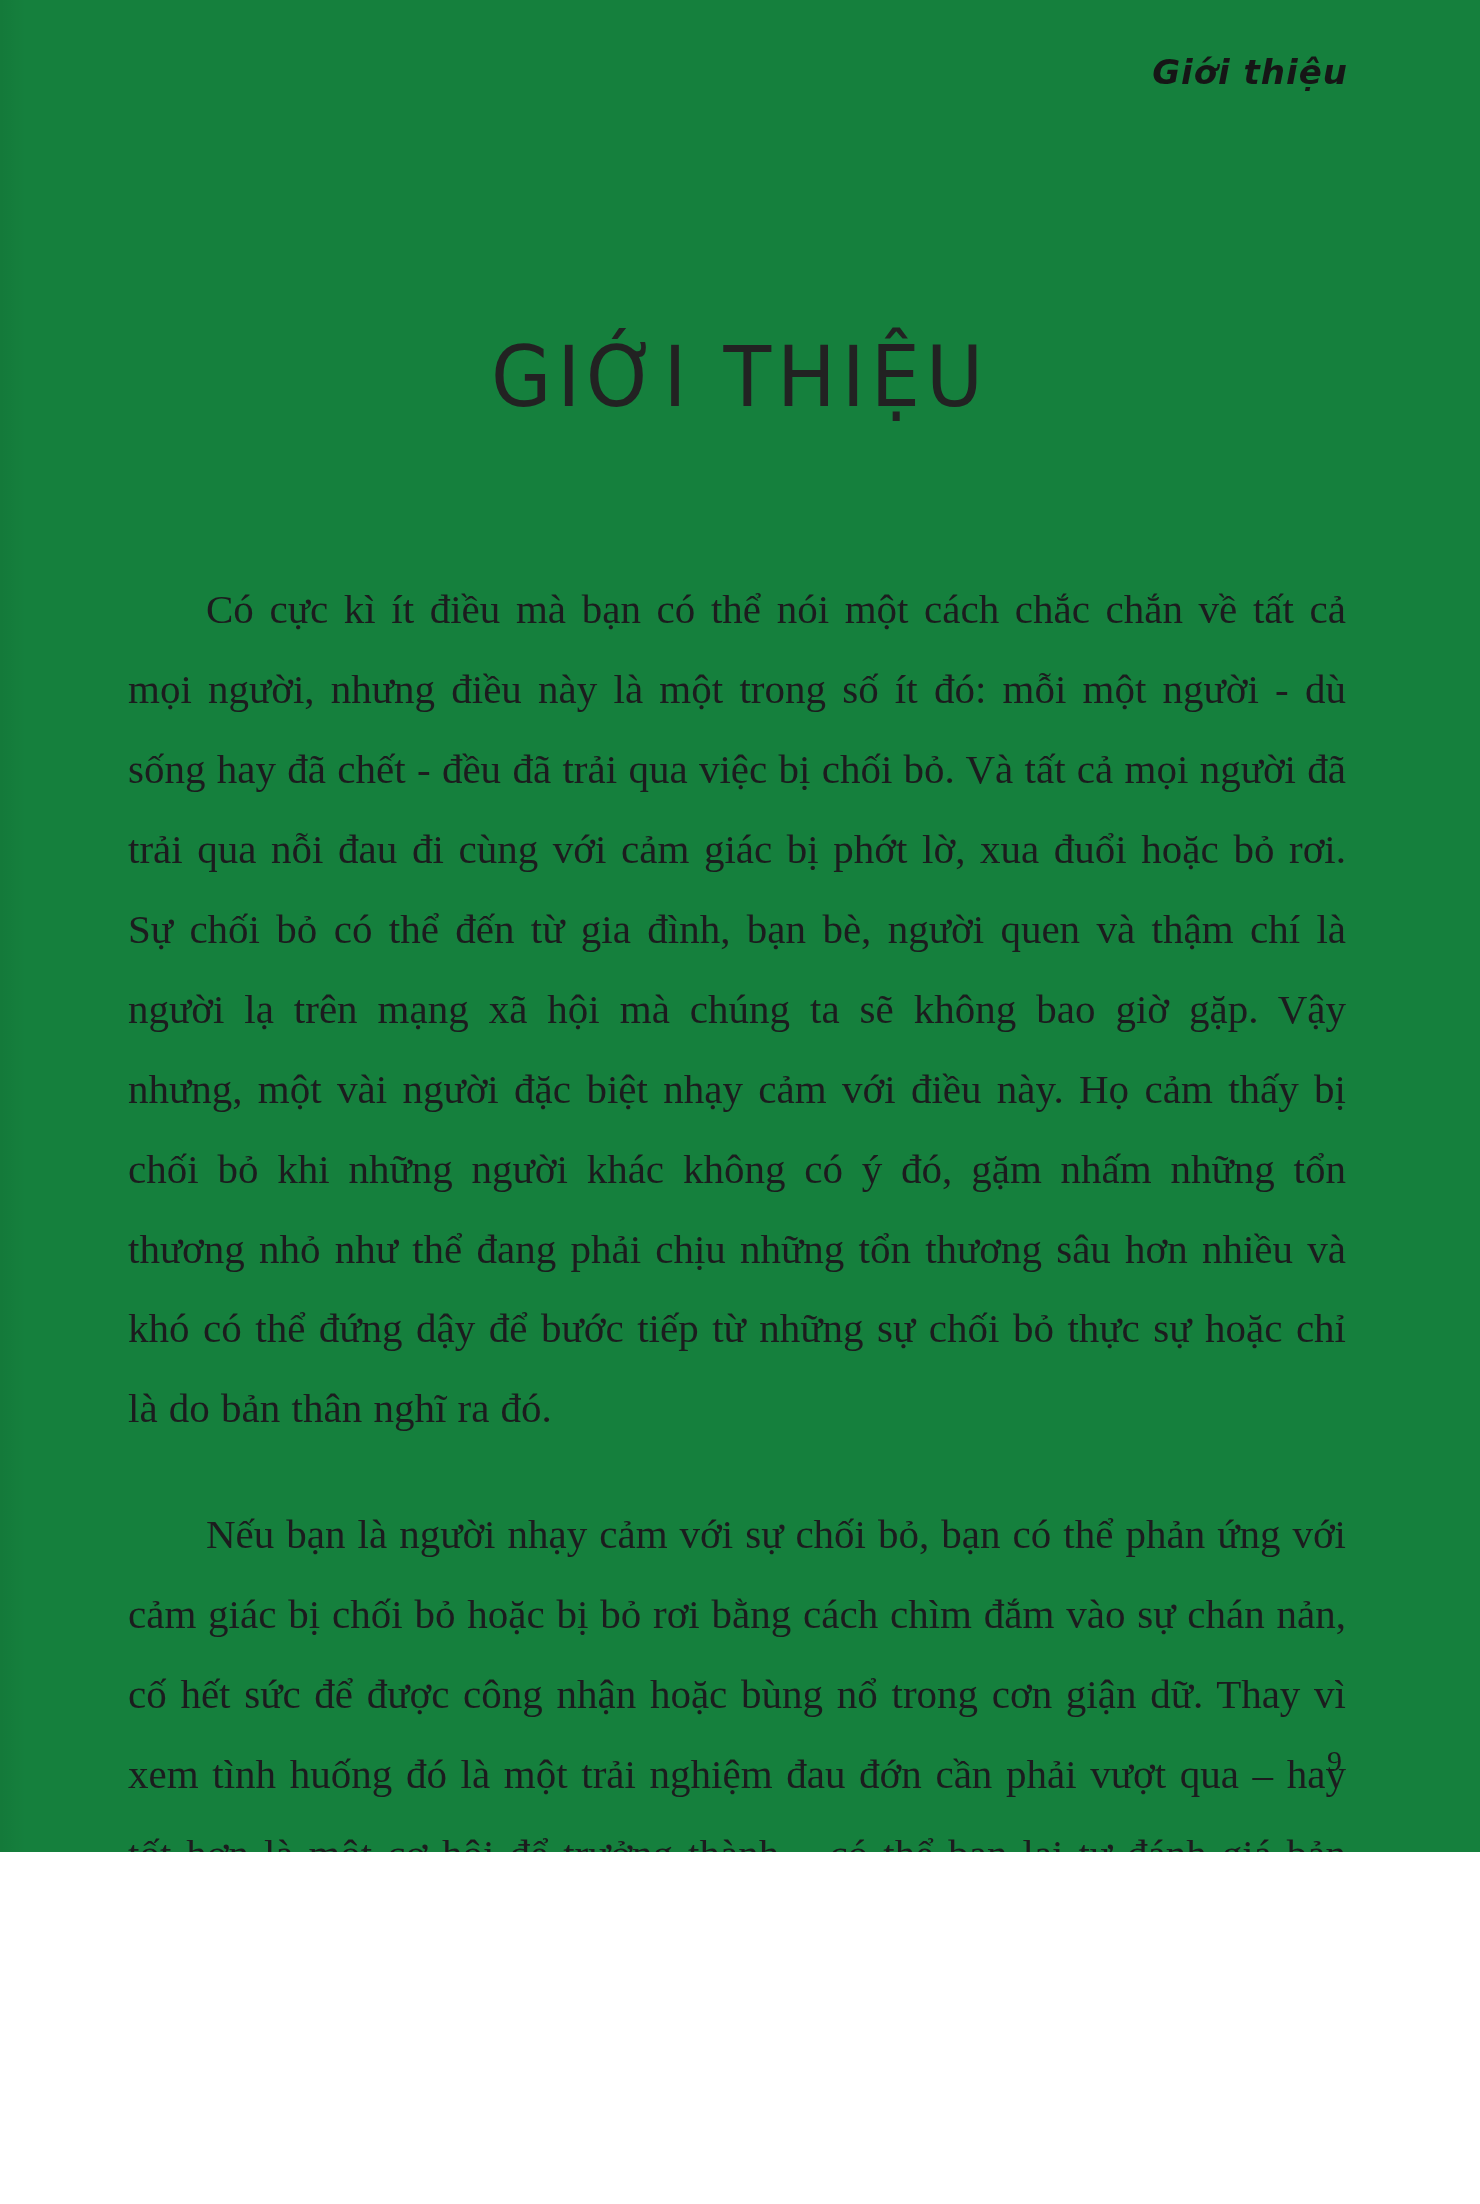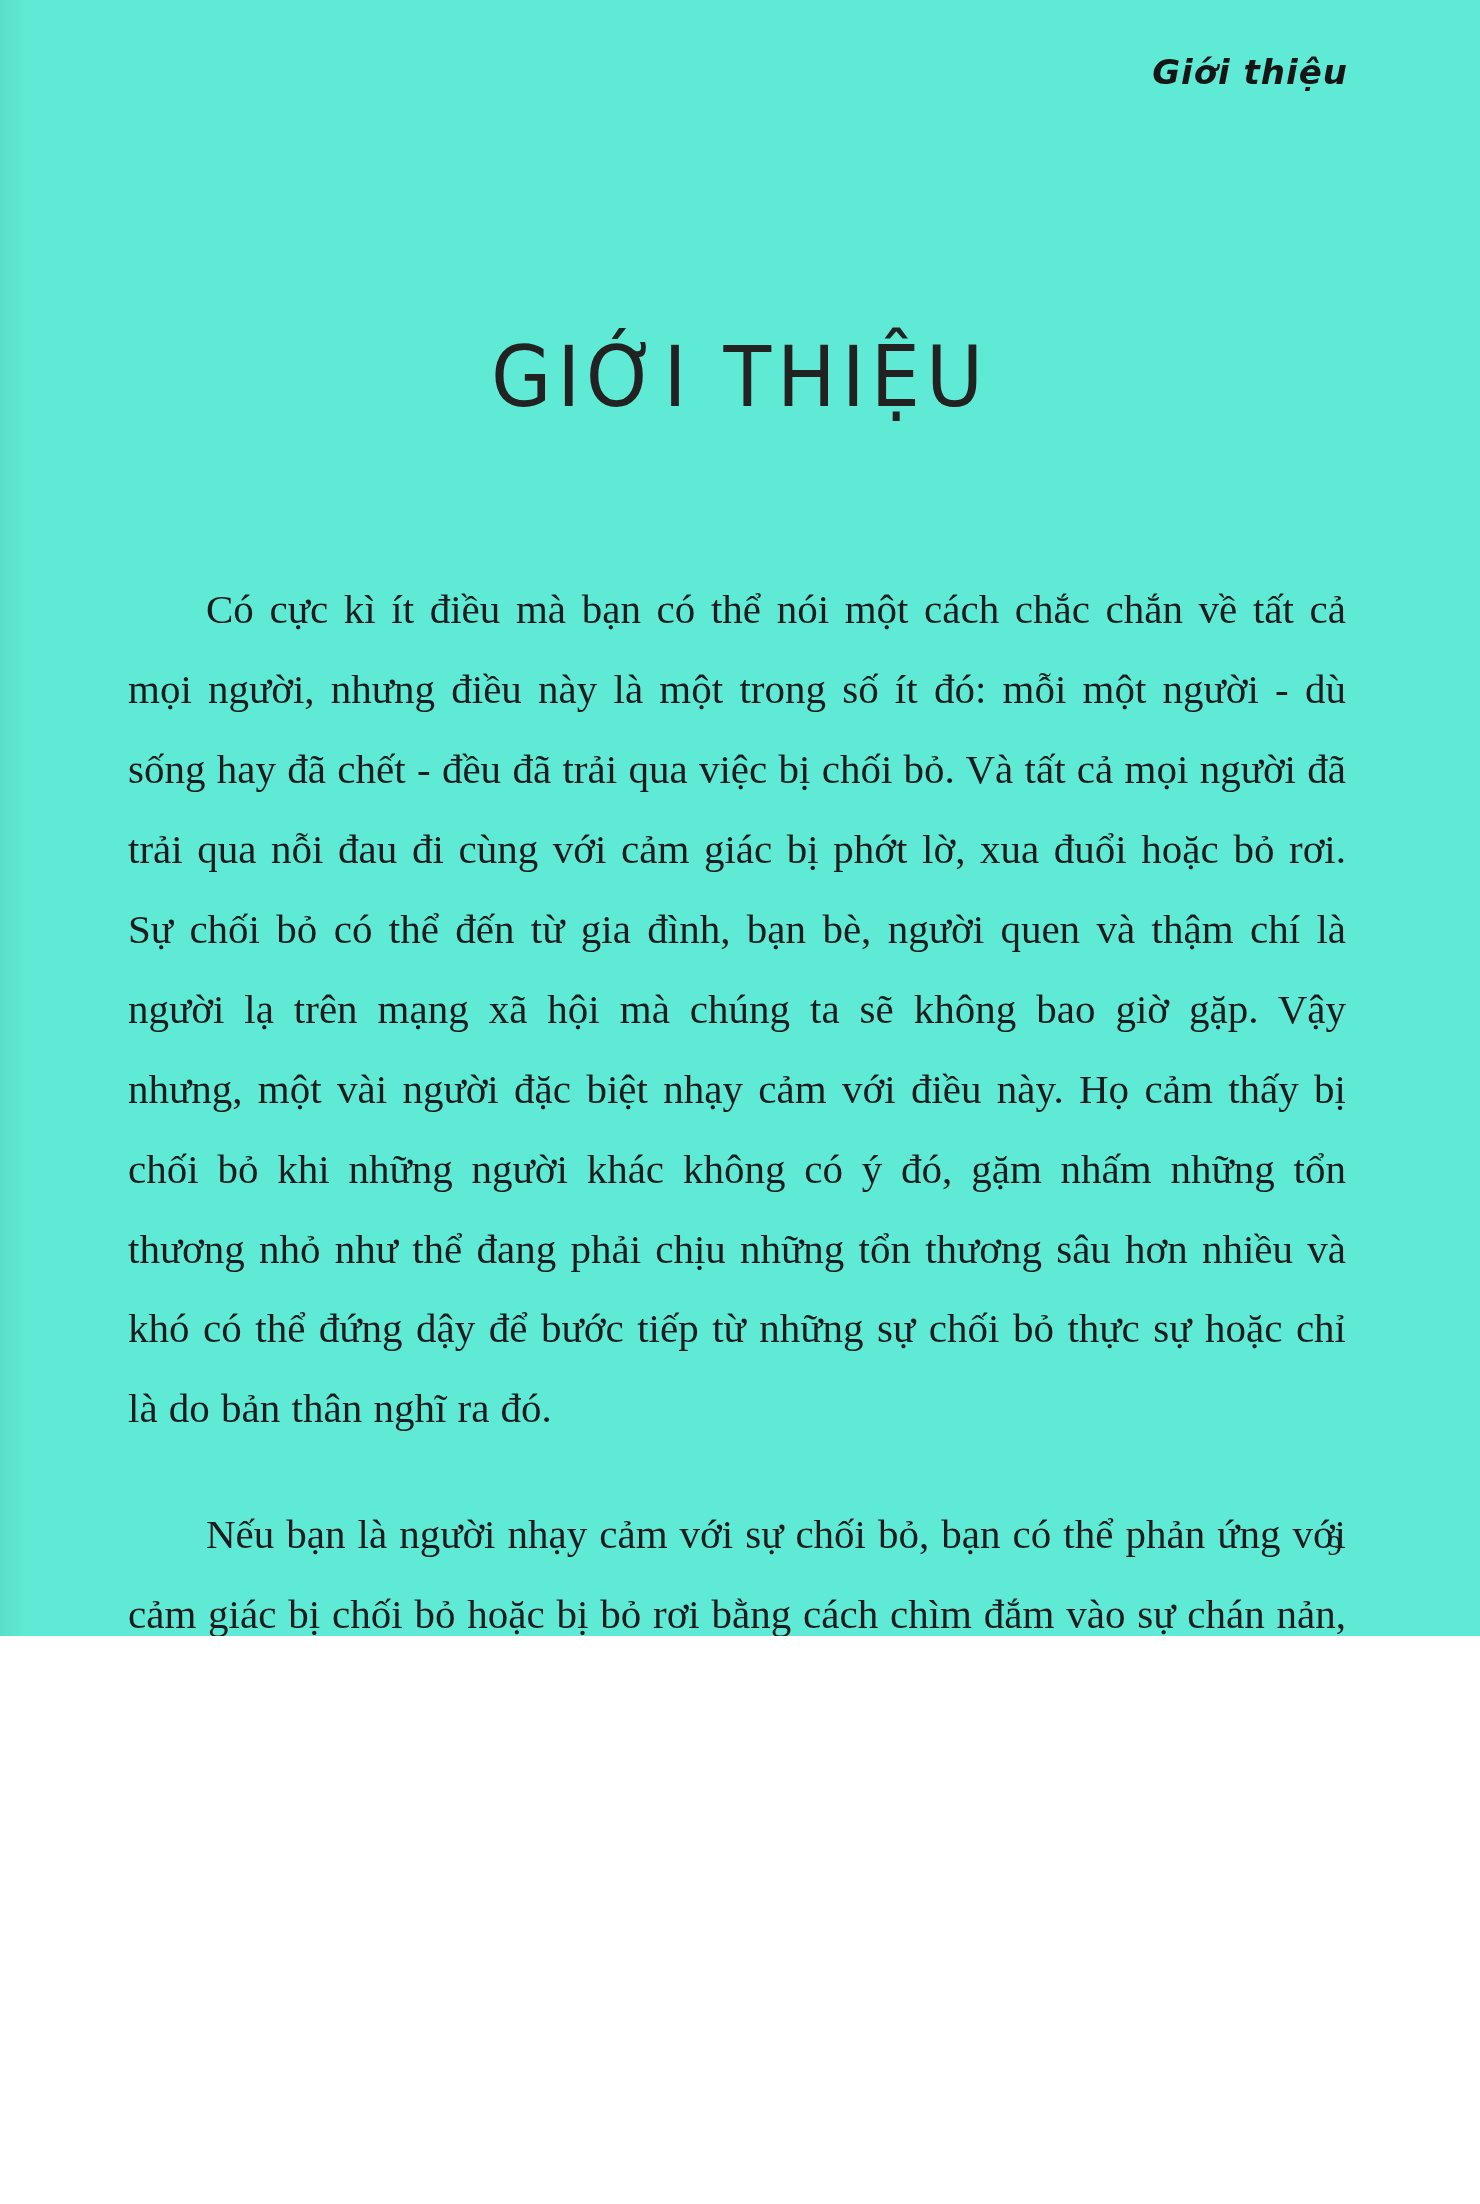--- a/index.html
+++ b/index.html
@@ -3,22 +3,22 @@
 <meta charset="utf-8">
 <style>
   html, body {
     margin: 0;
     padding: 0;
     background: #ffffff;
   }
   .page {
     position: relative;
     width: 1480px;
-    height: 1636px;
-    background: #5eead4;
+    height: 1852px;
+    background: #15803d;
     overflow: hidden;
     font-family: "Liberation Serif", serif;
     color: #1c1c1e;
   }
   
   .scan-edge {
     position: absolute;
     left: 0;
     top: 0;
     width: 26px;

